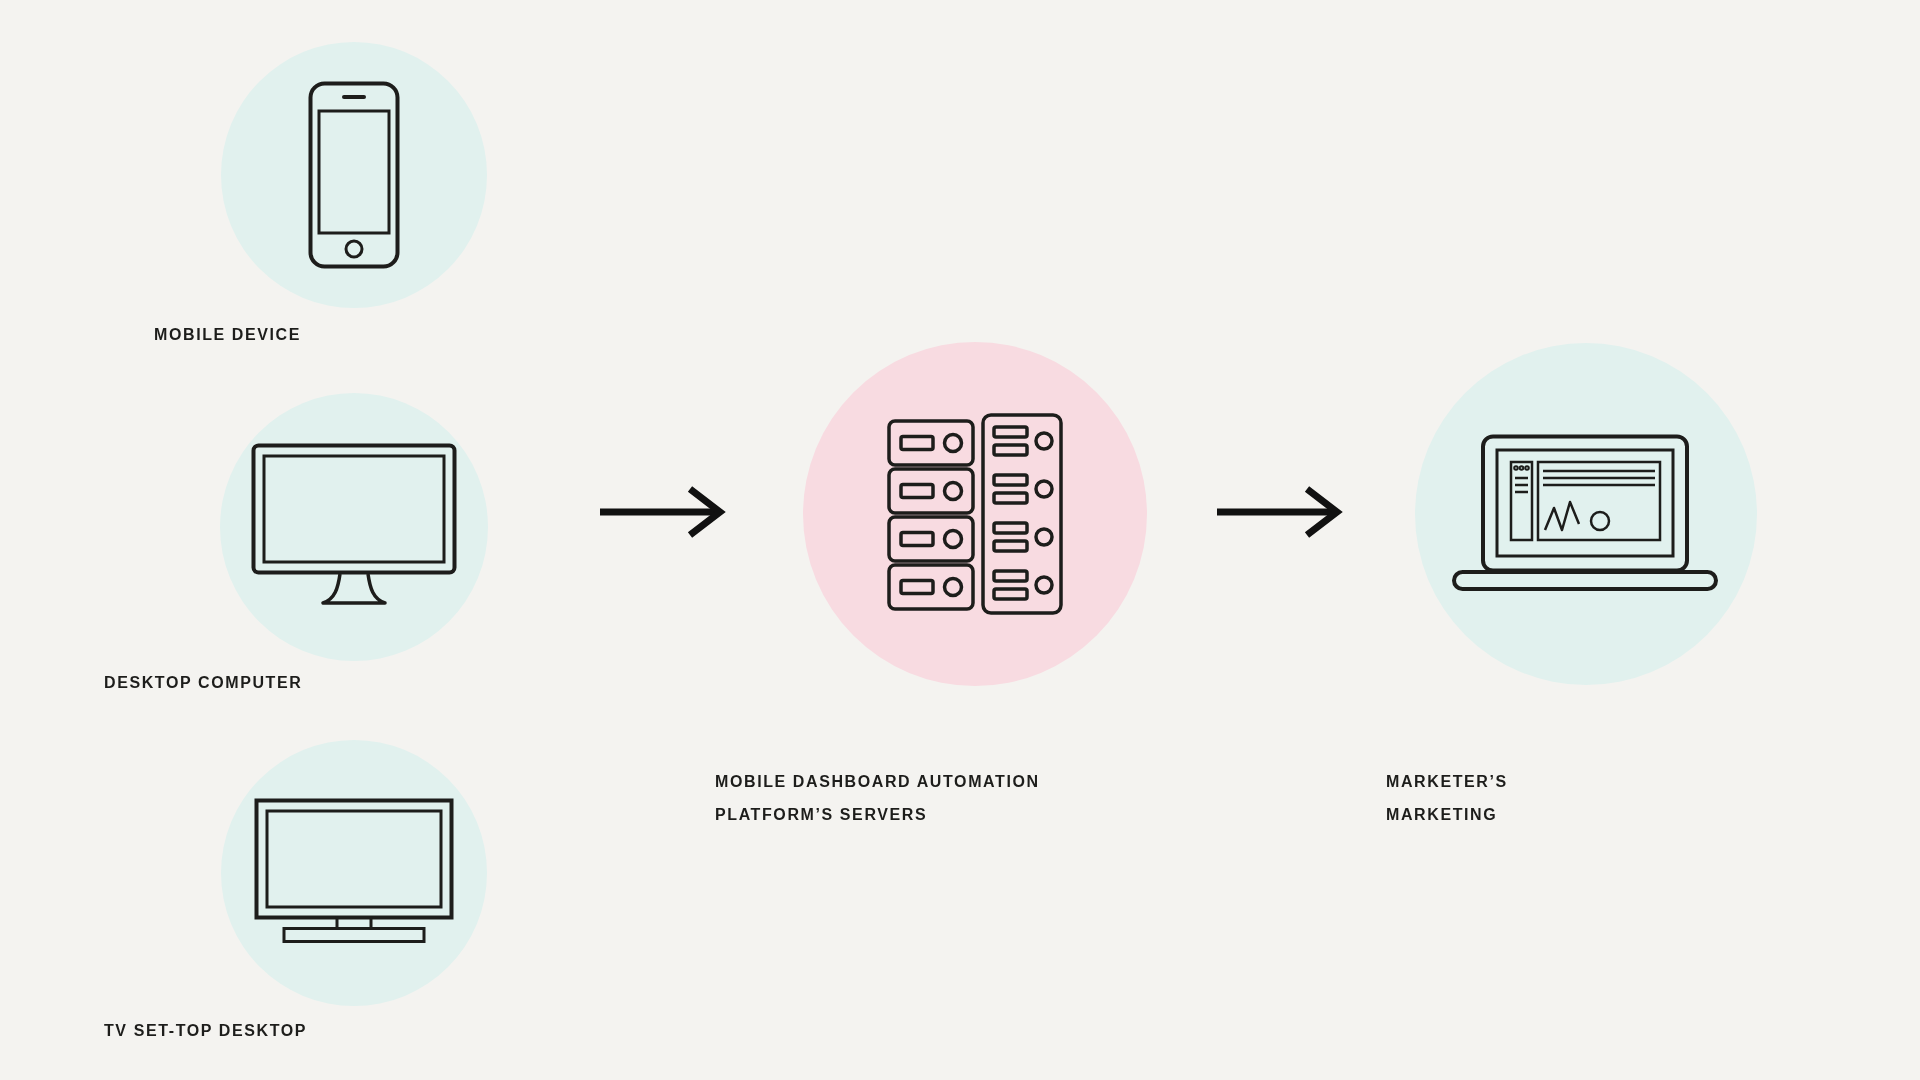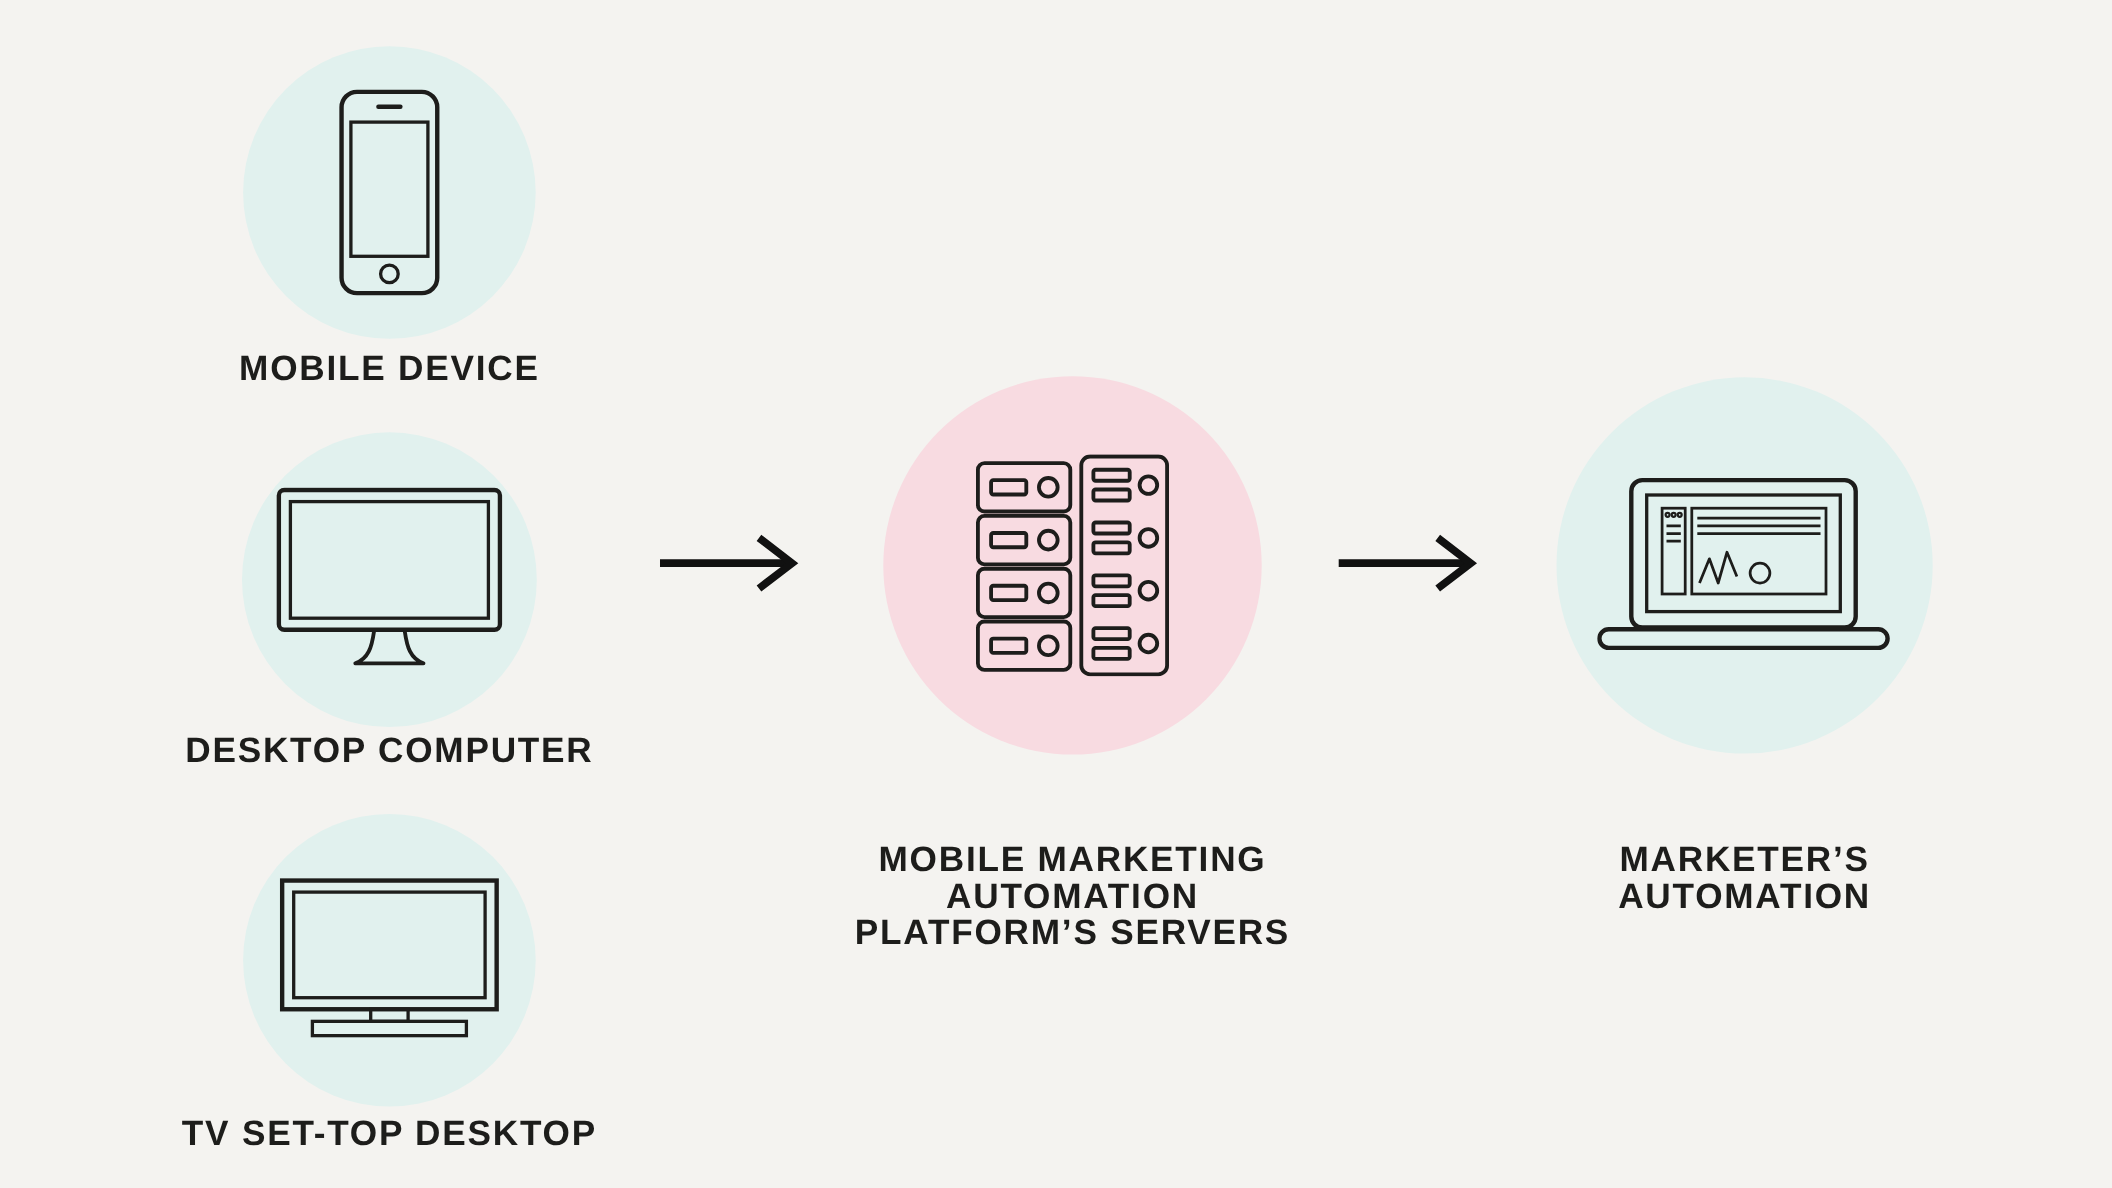--- a/index.html
+++ b/index.html
@@ -15,23 +15,22 @@
     position: absolute;
     border-radius: 50%;
     display: flex;
     align-items: center;
     justify-content: center;
   }
   .circle.teal { background: #e1f1ee; }
   .circle.pink { background: #f8dbe1; }
   .node-label {
     position: absolute;
-    text-align: center;
     font-weight: 700;
-    font-size: 32px;
+    font-size: 16px;
     letter-spacing: 1.6px;
     color: #1d1d1b;
     line-height: 33px;
     white-space: pre-line;
   }
   .arrow { position: absolute; }
   svg { display: block; }
 </style>
 </head>
 <body>
@@ -115,21 +114,21 @@
         <rect x="107" y="110" width="33" height="10" rx="2"></rect>
         <rect x="107" y="128" width="33" height="10" rx="2"></rect>
         <circle cx="157" cy="124" r="8"></circle>
 
         <rect x="107" y="158" width="33" height="10" rx="2"></rect>
         <rect x="107" y="176" width="33" height="10" rx="2"></rect>
         <circle cx="157" cy="172" r="8"></circle>
       </g>
     </svg>
   </div>
-  <div class="node-label" style="left:715px; top:765px; width:520px;">MOBILE MARKETING AUTOMATION
+  <div class="node-label" style="left:715px; top:765px; width:520px;">MOBILE DASHBOARD AUTOMATION
 PLATFORM’S SERVERS</div>
 
   <div class="arrow" style="left:1215px; top:482px;">
     <svg width="140" height="60" viewBox="0 0 140 60">
       <g fill="none" stroke="#111111">
         <line x1="2" y1="30" x2="118" y2="30" stroke-width="7"></line>
         <polyline points="92,7 122,30 92,53" stroke-width="7"></polyline>
       </g>
     </svg>
   </div>
@@ -154,15 +153,15 @@
         <rect x="86" y="28" width="122" height="78" stroke-width="2.5"></rect>
         <line x1="91" y1="37" x2="203" y2="37" stroke-width="2.5"></line>
         <line x1="91" y1="44" x2="203" y2="44" stroke-width="2.5"></line>
         <line x1="91" y1="51" x2="203" y2="51" stroke-width="2.5"></line>
         <polyline points="93,96 102,74 110,96 118,68 127,90" stroke-width="2.5" stroke-linejoin="round"></polyline>
         <circle cx="148" cy="87" r="9" stroke-width="2.5"></circle>
       </g>
     </svg>
   </div>
   <div class="node-label" style="left:1386px; top:765px; width:400px;">MARKETER’S
-AUTOMATION</div>
+MARKETING</div>
 
 </div>
 
 </body></html>

